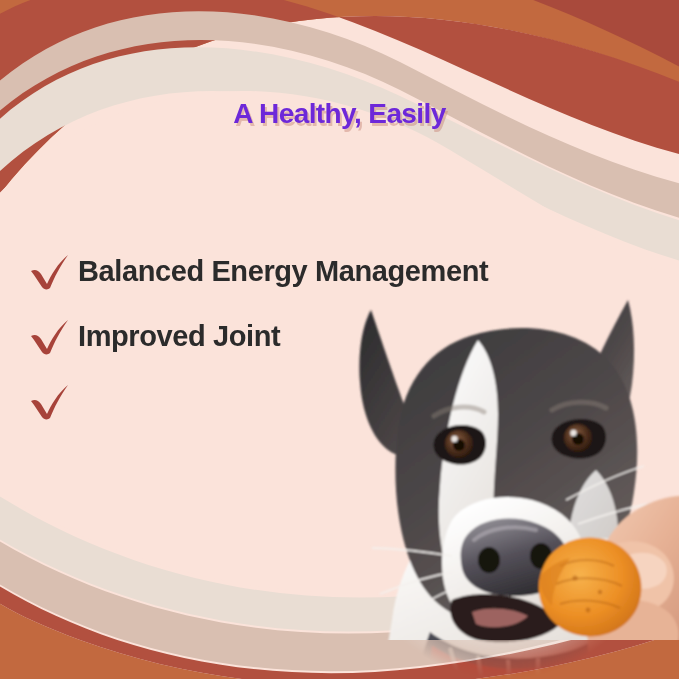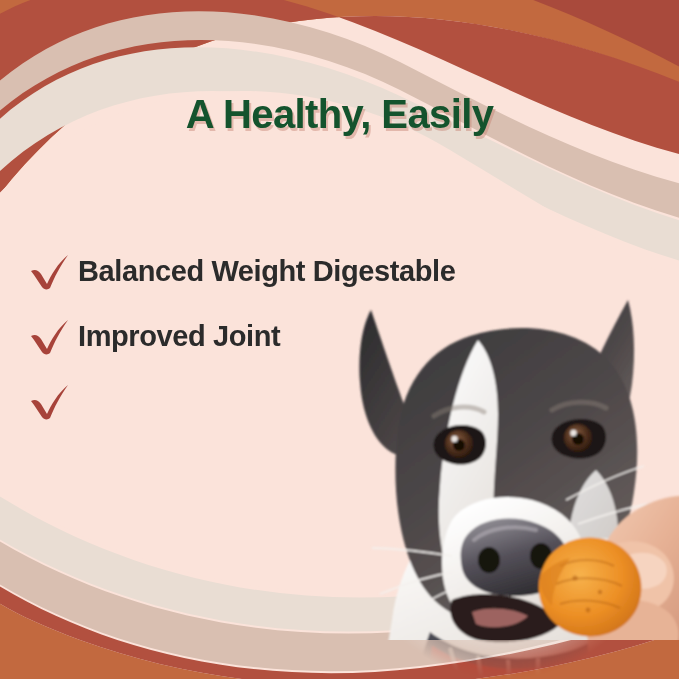--- a/index.html
+++ b/index.html
@@ -28,24 +28,24 @@
     position:absolute;
     left:0; right:0; top:86px;
     text-align:center;
     z-index:5;
     pointer-events:none;
   }
   .headline .hl-line{
     display:block;
     font-family:"Liberation Sans", sans-serif;
     font-weight:bold;
-    font-size:40px;
+    font-size:28px;
     line-height:56px;
     letter-spacing:-0.6px;
-    color:#14532d;
+    color:#6d28d9;
     text-shadow:2px 3px 0 rgba(198,131,116,0.45);
   }
 
   
   .benefits{
     position:absolute;
     left:22px; top:238px;
     z-index:6;
     width:640px;
   }
@@ -318,21 +318,21 @@
   <div class="benefits">
 
     <div class="benefit-row r1">
       <span class="check-wrap">
         <svg width="46" height="40" viewBox="0 0 46 40" aria-hidden="true">
           <path d="M4,20 C8,18 11,19 14,23 C16,26 18,30 20,33
                    C24,24 31,12 41,4 C33,15 27,27 23,37
                    C21,39 17,39 15,36 C11,30 8,25 4,20 Z" fill="#A7433A"></path>
         </svg>
       </span>
-      <span class="benefit-label">Balanced Weight Digestable</span>
+      <span class="benefit-label">Balanced Energy Management</span>
     </div>
 
 
     <div class="benefit-row r3">
       <span class="check-wrap">
         <svg width="46" height="40" viewBox="0 0 46 40" aria-hidden="true">
           <path d="M4,20 C8,18 11,19 14,23 C16,26 18,30 20,33
                    C24,24 31,12 41,4 C33,15 27,27 23,37
                    C21,39 17,39 15,36 C11,30 8,25 4,20 Z" fill="#A7433A"></path>
         </svg>

